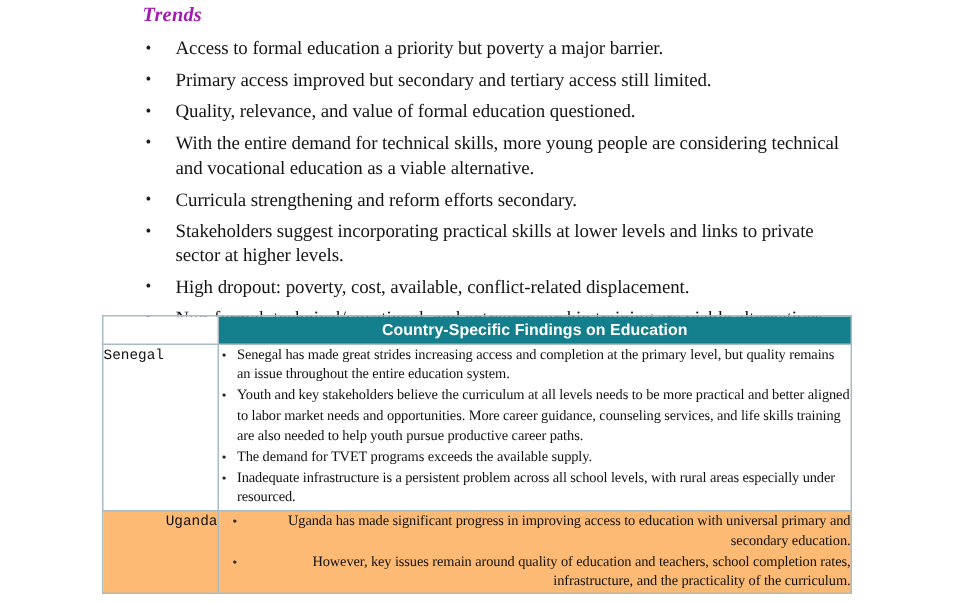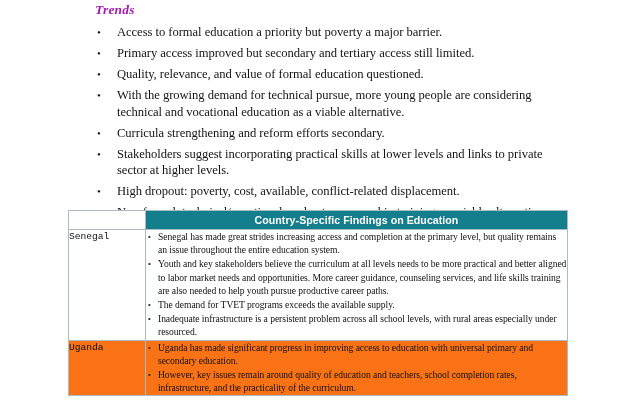--- a/index.html
+++ b/index.html
@@ -110,21 +110,21 @@
     line-height: 13px;
     padding: 3px 4px 4px 6px;
     color: #111111;
   }
 
   .findings-cell {
     padding: 3px 5px 4px 5px;
   }
 
   .row-white > td { background: #ffffff; }
-  .row-tint > td  { background: #f97316; }
+  .row-tint > td  { background: #fdba74; text-align: right; }
 
   .f-item {
     display: flex;
     align-items: flex-start;
     margin-bottom: 1px;
   }
   .f-bullet {
     flex: 0 0 12px;
     width: 12px;
     font-size: 8px;
@@ -157,21 +157,21 @@
     <div class="trend-item">
       <span class="trend-bullet">•</span>
       <span class="trend-text">Primary access improved but secondary and tertiary access still limited.</span>
     </div>
     <div class="trend-item">
       <span class="trend-bullet">•</span>
       <span class="trend-text">Quality, relevance, and value of formal education questioned.</span>
     </div>
     <div class="trend-item">
       <span class="trend-bullet">•</span>
-      <span class="trend-text">With the growing demand for technical pursue, more young people are considering technical and vocational education as a viable alternative.</span>
+      <span class="trend-text">With the entire demand for technical skills, more young people are considering technical and vocational education as a viable alternative.</span>
     </div>
     <div class="trend-item">
       <span class="trend-bullet">•</span>
       <span class="trend-text">Curricula strengthening and reform efforts secondary.</span>
     </div>
     <div class="trend-item">
       <span class="trend-bullet">•</span>
       <span class="trend-text">Stakeholders suggest incorporating practical skills at lower levels and links to private sector at higher levels.</span>
     </div>
     <div class="trend-item">

